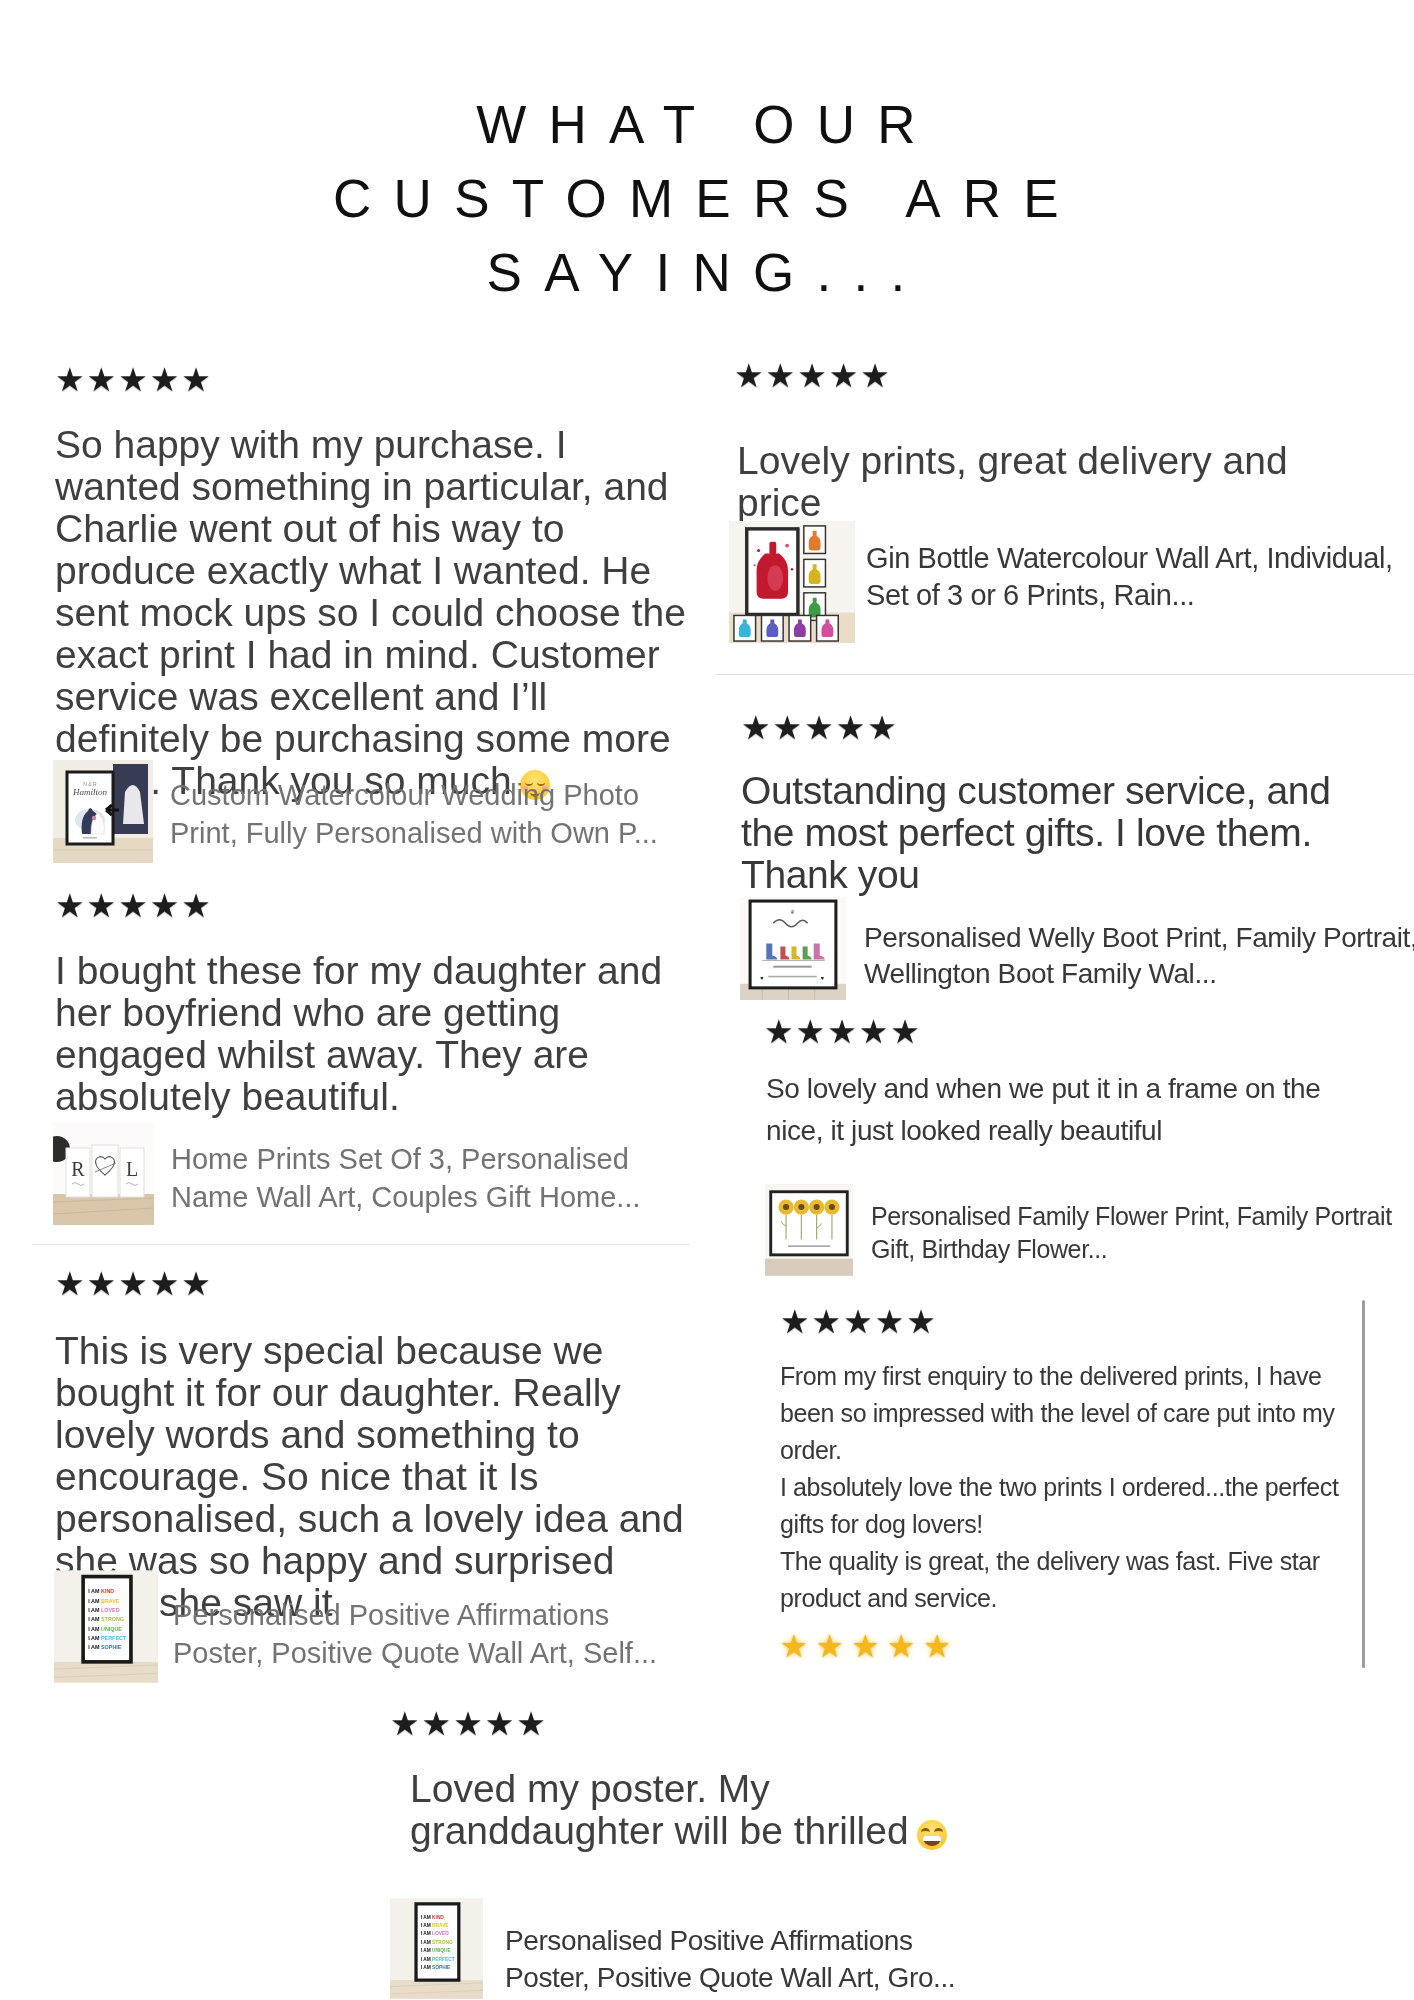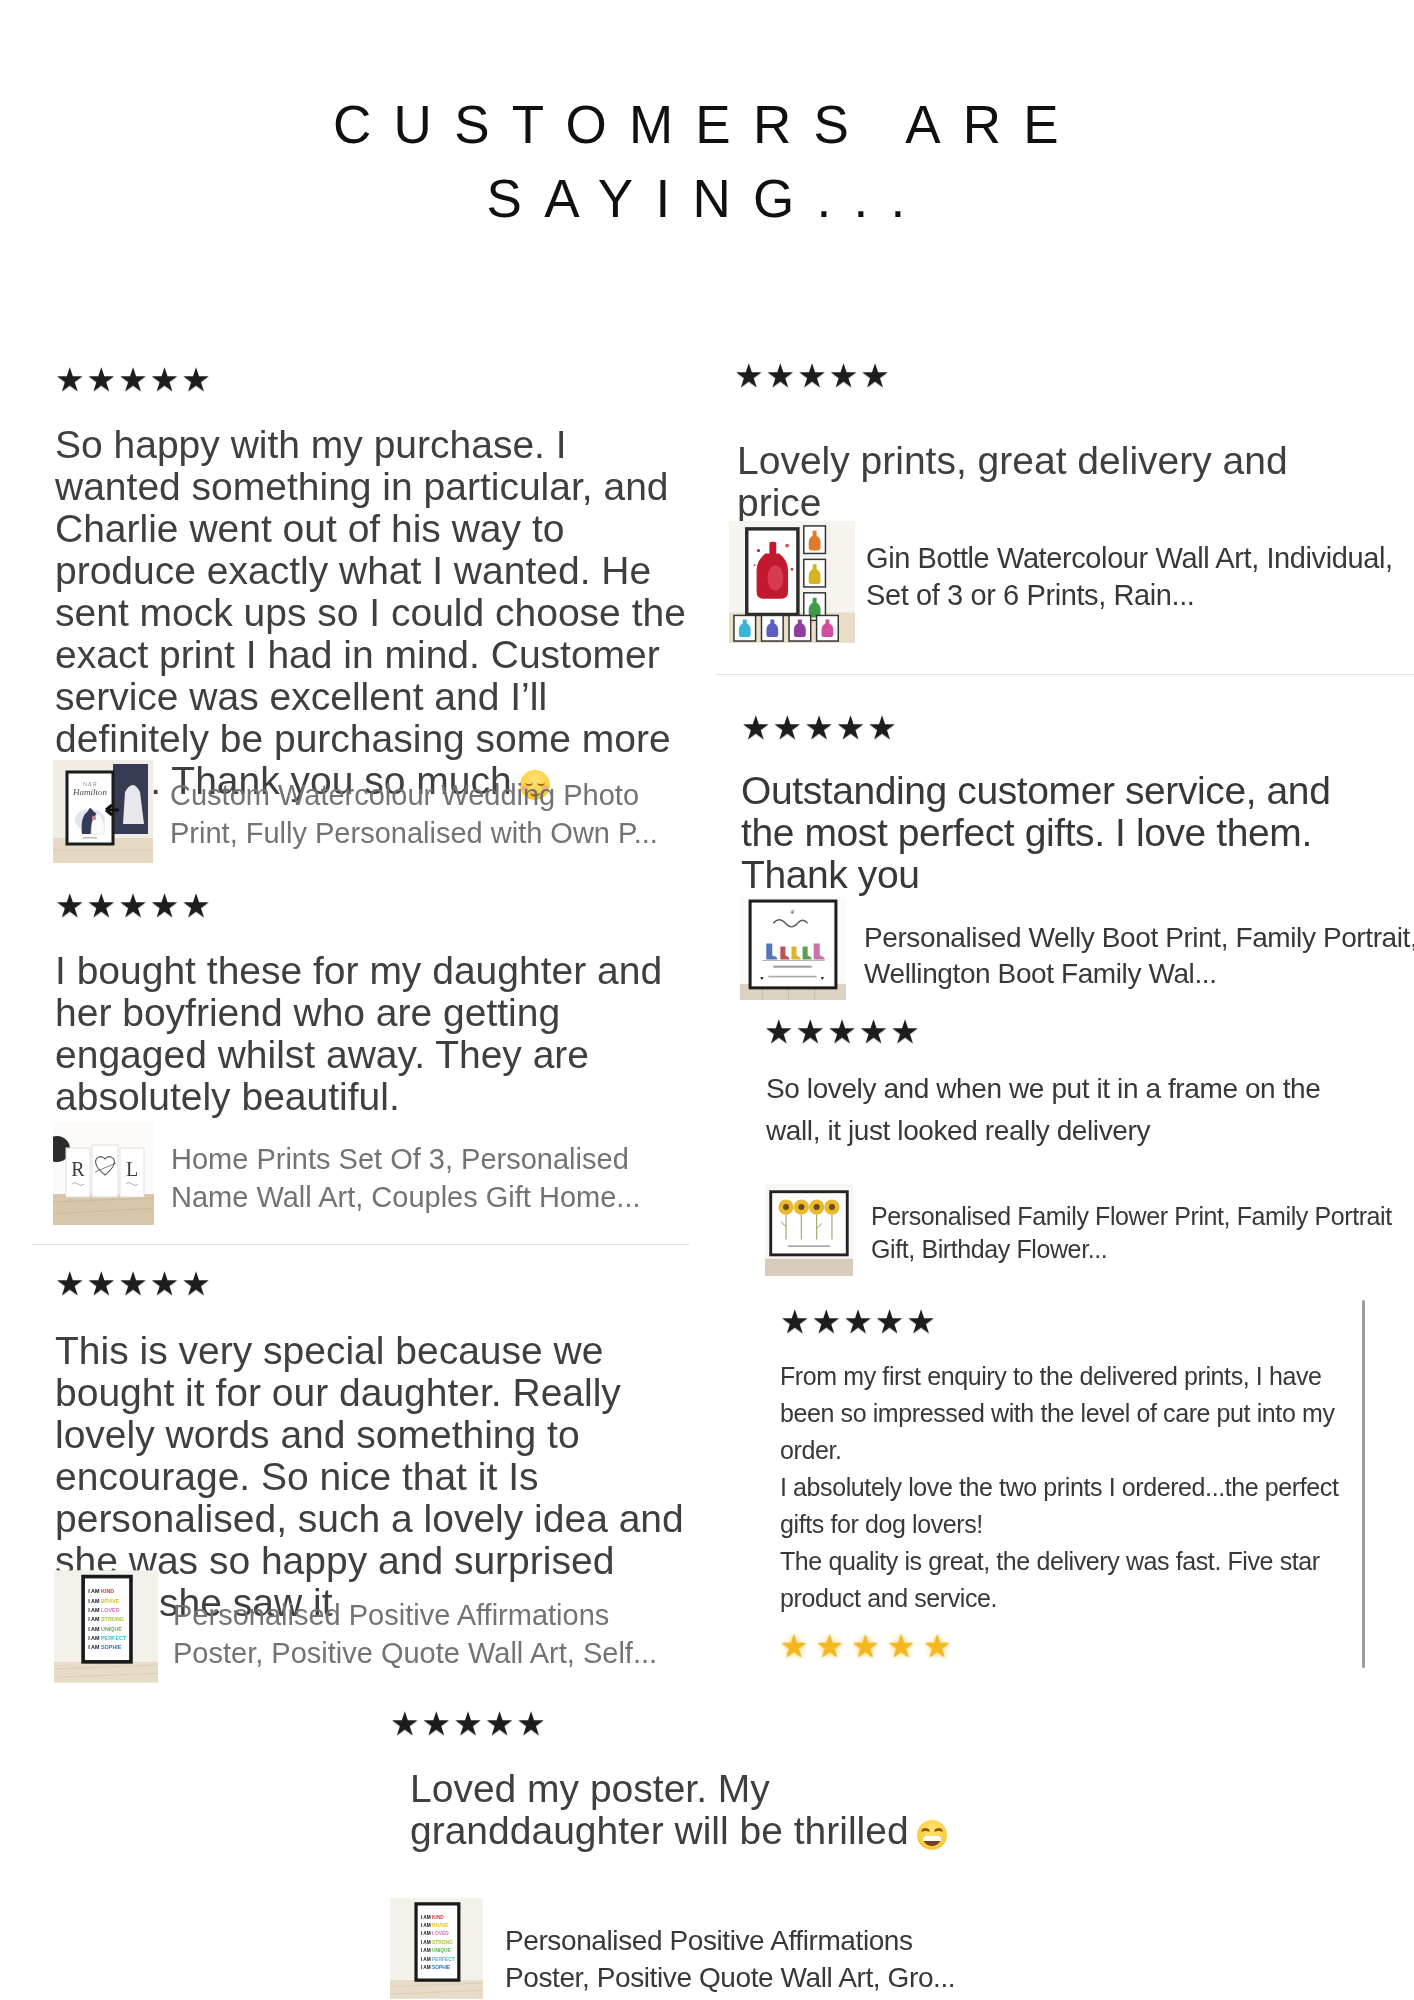--- a/index.html
+++ b/index.html
@@ -33,20 +33,21 @@
   .f2 .eR{right:4px;top:8px;width:9px;height:5px;border-top:3px solid #8a5c10;border-radius:9px 9px 0 0;}
   .f2 .m{left:6px;top:16px;width:18px;height:10px;background:#7b3f23;border-radius:2px 2px 10px 10px;}
   .f2 .t{left:6px;top:16px;width:18px;height:4.5px;background:#ffffff;border-radius:2px 2px 0 0;}
 </style>
 </head>
 <body>
 
 <div id="page">
 
   <div class="abs" style="left:0;top:88px;width:1414px;">
+    <div class="title-line">WHAT OUR</div>
     <div class="title-line">CUSTOMERS ARE</div>
     <div class="title-line">SAYING...</div>
   </div>
 
   <div class="abs stars" style="left:55px;top:360px;">★★★★★</div>
   <div class="abs review" style="left:55px;top:424px;width:645px;">
     <span>So happy with my purchase. I wanted something in particular, and Charlie went out of his way to produce exactly what I wanted. He sent mock ups so I could choose the exact print I had in mind. Customer service was excellent and I’ll definitely be purchasing some more prints. Thank you so much</span><span class="face f1"><i class="eL"></i><i class="eR"></i><i class="cL"></i><i class="cR"></i><i class="m"></i></span>
   </div>
 
   <svg class="abs" style="left:53px;top:760px;" width="100" height="103" viewBox="0 0 100 103">
@@ -190,21 +191,21 @@
     </g>
     <line x1="22" y1="63" x2="84" y2="63" stroke="#b5b5b5" stroke-width="1"></line>
     <rect x="33" y="68" width="38" height="2" fill="#9a9a9a"></rect>
     <text x="20" y="82" font-size="5.5" fill="#222222">♥</text>
     <rect x="28" y="78" width="48" height="1.6" fill="#aaaaaa"></rect>
     <text x="80" y="82" font-size="5.5" fill="#222222">♥</text>
   </svg>
   <div class="abs plabel cond" style="left:864px;top:920px;width:560px;font-size:28px;line-height:36px;">Personalised Welly Boot Print, Family Portrait, Wellington Boot Family Wal...</div>
 
   <div class="abs stars" style="left:764px;top:1012px;">★★★★★</div>
-  <div class="abs review cond" style="left:766px;top:1068px;width:595px;font-size:28px;">So lovely and when we put it in a frame on the wall, it just looked really delivery</div>
+  <div class="abs review cond" style="left:766px;top:1068px;width:595px;font-size:28px;">So lovely and when we put it in a frame on the nice, it just looked really beautiful</div>
 
   <svg class="abs" style="left:765px;top:1184px;" width="88" height="92" viewBox="0 0 92 96">
     <rect width="92" height="96" fill="#f8f6f3"></rect>
     <rect y="78" width="92" height="18" fill="#d7ccbc"></rect>
     <rect x="6" y="8" width="80" height="66" fill="#ffffff" stroke="#222222" stroke-width="3"></rect>
     <g>
       <g transform="translate(22,24)">
           <circle r="8" fill="#e9b92f"></circle>
           <circle r="3.2" fill="#6b4c16"></circle>
         </g>

